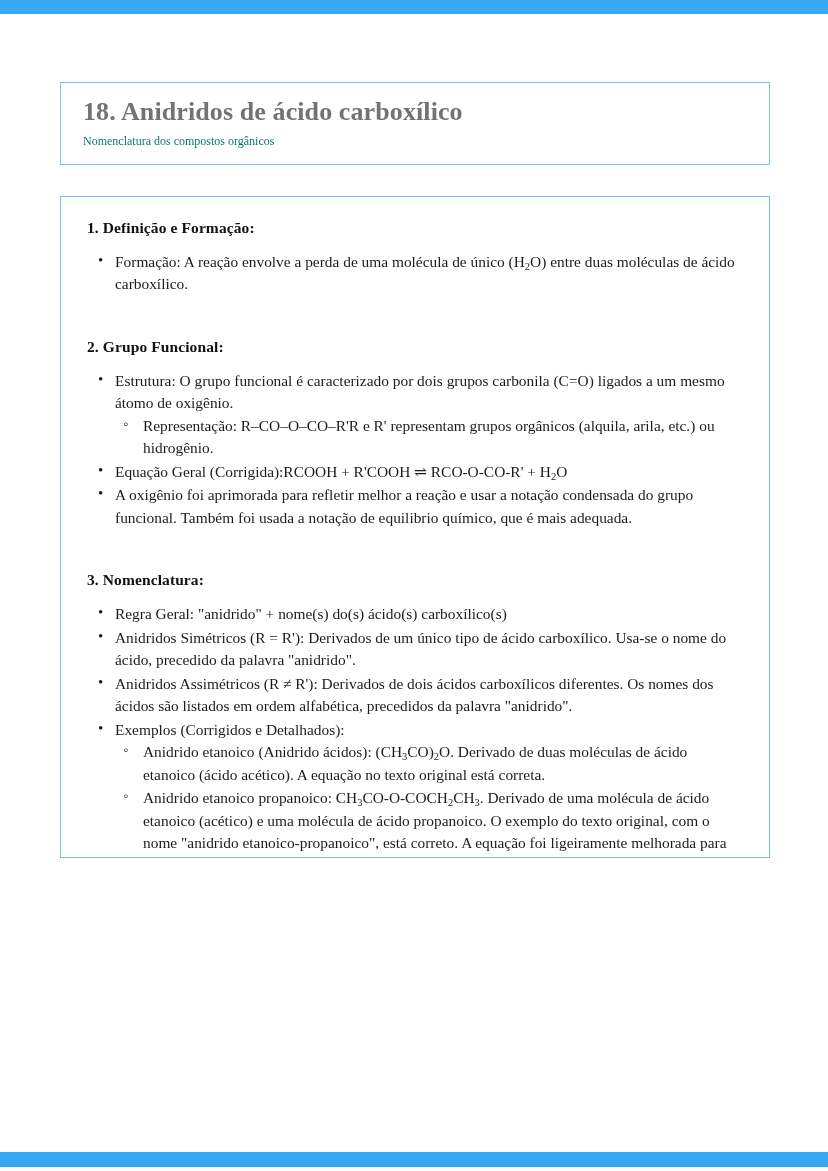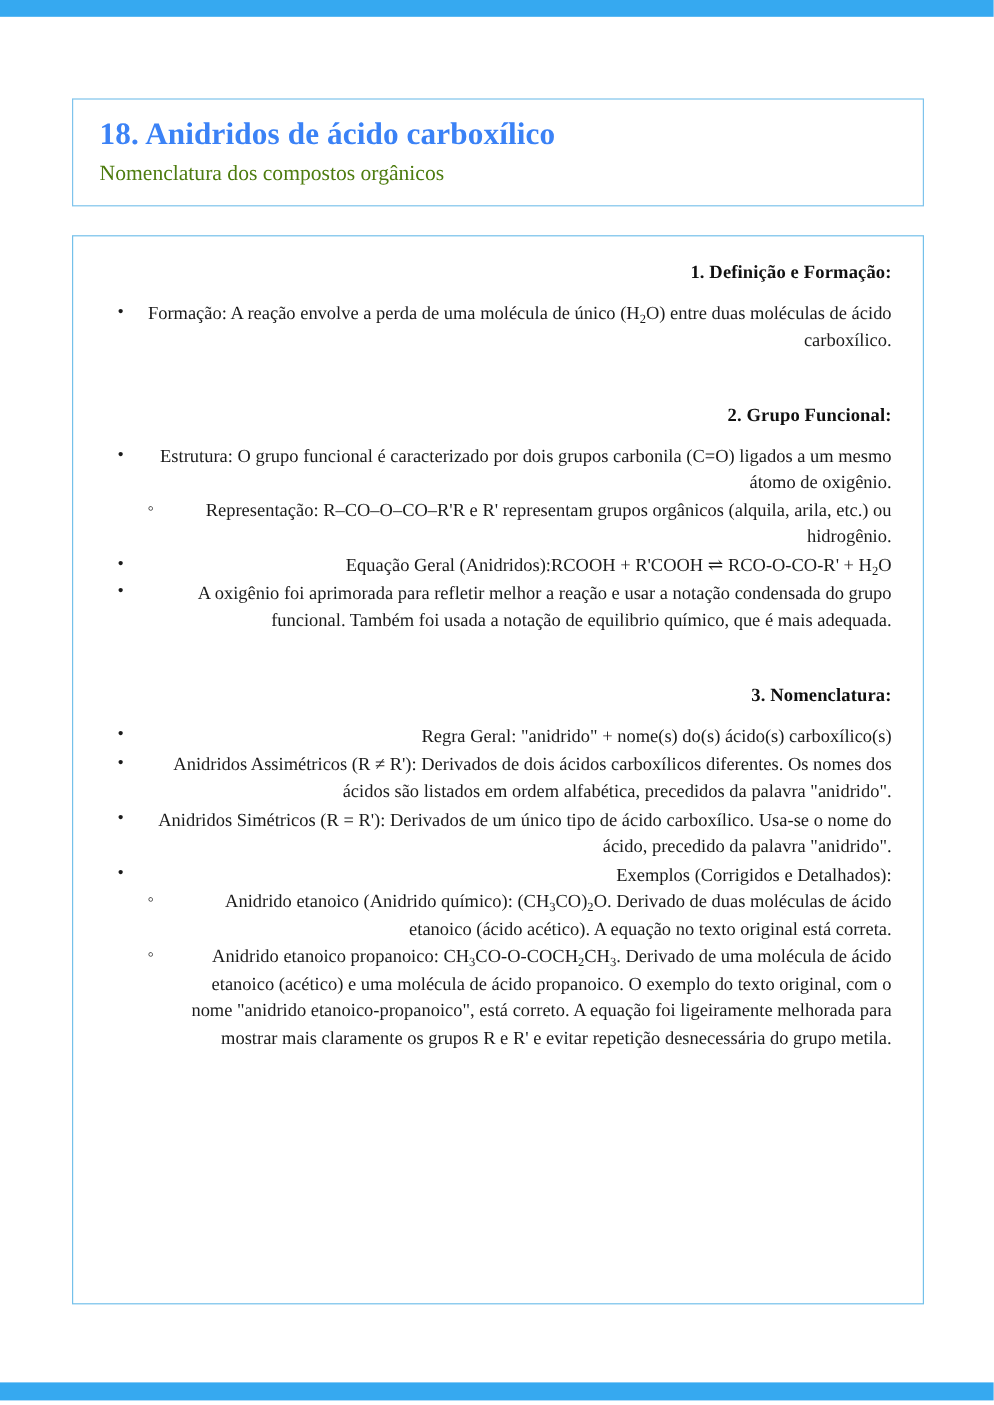--- a/index.html
+++ b/index.html
@@ -49,44 +49,43 @@
     box-sizing: border-box;
     border: 1px solid #7ec3ec;
     background: #ffffff;
     padding: 14px 22px 16px 22px;
   }
   .doc-title {
     margin: 0;
     font-size: 26px;
     line-height: 1.18;
     font-weight: 700;
-    color: #3b82f6;
+    color: #737373;
     letter-spacing: 0.1px;
   }
   .doc-subtitle {
     margin: 6px 0 0 0;
-    font-size: 18px;
+    font-size: 12px;
     line-height: 1.2;
     font-weight: 400;
-    color: #4d7c0f;
+    color: #0f766e;
   }
 
   
   .content-card {
     position: absolute;
     left: 60px;
     top: 196px;
     width: 710px;
-    height: 891px;
+    height: 662px;
     box-sizing: border-box;
     border: 1.5px solid #74c0ea;
     background: #ffffff;
     padding: 22px 26px 10px 26px;
     overflow: hidden;
-    text-align: right;
   }
 
   .section-heading {
     font-size: 15.5px;
     font-weight: 700;
     color: #111111;
     margin: 0 0 4px 0;
     padding: 0;
     letter-spacing: 0.1px;
   }
@@ -167,43 +166,43 @@
     <ul class="bullets">
       <li>
         <span class="para-text">Estrutura: O grupo funcional é caracterizado por dois grupos carbonila (C=O) ligados a um mesmo átomo de oxigênio.</span>
         <ul class="sub-bullets">
           <li>
             <span class="para-text">Representação: R–CO–O–CO–R'R e R' representam grupos orgânicos (alquila, arila, etc.) ou hidrogênio.</span>
           </li>
         </ul>
       </li>
       <li>
-        <span class="para-text">Equação Geral (Anidridos):RCOOH + R'COOH ⇌ RCO-O-CO-R' + H</span><sub>2</sub><span class="para-text">O</span>
+        <span class="para-text">Equação Geral (Corrigida):RCOOH + R'COOH ⇌ RCO-O-CO-R' + H</span><sub>2</sub><span class="para-text">O</span>
       </li>
       <li>
         <span class="para-text"> A oxigênio foi aprimorada para refletir melhor a reação e usar a notação condensada do grupo funcional. Também foi usada a notação de equilibrio químico, que é mais adequada.</span>
       </li>
     </ul>
 
     <h2 class="section-heading spaced">3. Nomenclatura:</h2>
     <ul class="bullets">
       <li>
         <span class="para-text">Regra Geral: "anidrido" + nome(s) do(s) ácido(s) carboxílico(s)</span>
       </li>
       <li>
+        <span class="para-text">Anidridos Simétricos (R = R'): Derivados de um único tipo de ácido carboxílico. Usa-se o nome do ácido, precedido da palavra "anidrido".</span>
+      </li>
+      <li>
         <span class="para-text">Anidridos Assimétricos (R ≠ R'): Derivados de dois ácidos carboxílicos diferentes. Os nomes dos ácidos são listados em ordem alfabética, precedidos da palavra "anidrido".</span>
-      </li>
-      <li>
-        <span class="para-text">Anidridos Simétricos (R = R'): Derivados de um único tipo de ácido carboxílico. Usa-se o nome do ácido, precedido da palavra "anidrido".</span>
       </li>
       <li>
         <span class="para-text">Exemplos (Corrigidos e Detalhados):</span>
         <ul class="sub-bullets">
           <li>
-            <span class="para-text">Anidrido etanoico (Anidrido químico): (CH</span><sub>3</sub><span class="para-text">CO)</span><sub>2</sub><span class="para-text">O. Derivado de duas moléculas de ácido etanoico (ácido acético). A equação no texto original está correta.</span>
+            <span class="para-text">Anidrido etanoico (Anidrido ácidos): (CH</span><sub>3</sub><span class="para-text">CO)</span><sub>2</sub><span class="para-text">O. Derivado de duas moléculas de ácido etanoico (ácido acético). A equação no texto original está correta.</span>
           </li>
           <li>
             <span class="para-text">Anidrido etanoico propanoico: CH</span><sub>3</sub><span class="para-text">CO-O-COCH</span><sub>2</sub><span class="para-text">CH</span><sub>3</sub><span class="para-text">. Derivado de uma molécula de ácido etanoico (acético) e uma molécula de ácido propanoico. O exemplo do texto original, com o nome "anidrido etanoico-propanoico", está correto. A equação foi ligeiramente melhorada para mostrar mais claramente os grupos R e R' e evitar repetição desnecessária do grupo metila.</span>
           </li>
         </ul>
       </li>
     </ul>
 
   </div>
 

